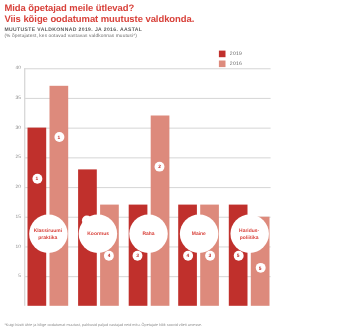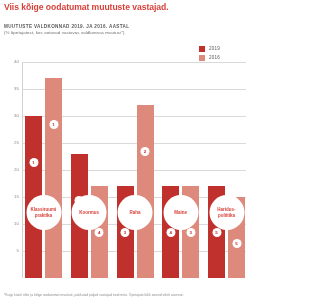--- a/index.html
+++ b/index.html
@@ -145,21 +145,22 @@
     letter-spacing:0.02px;
     white-space:nowrap;
   }
 </style>
 </head>
 <body>
 
 <div class="wrap">
 
   <div class="title-block">
-    <div class="title-line">Viis kõige oodatumat muutuste vastajad.</div>
+    <div class="title-line">Mida õpetajad meile ütlevad?</div>
+    <div class="title-line">Viis kõige oodatumat muutuste valdkonda.</div>
   </div>
 
   <div class="subtitle-block">
     <div class="sub1">MUUTUSTE VALDKONNAD 2019. JA 2016. AASTAL</div>
     <div class="sub2">(% õpetajatest, kes ootavad vastavas valdkonnas muutusi*)</div>
   </div>
 
   <div class="legend">
     <div class="legend-row">
       <span class="legend-swatch" id="sw0" style="background: rgb(192, 48, 44);"></span>

